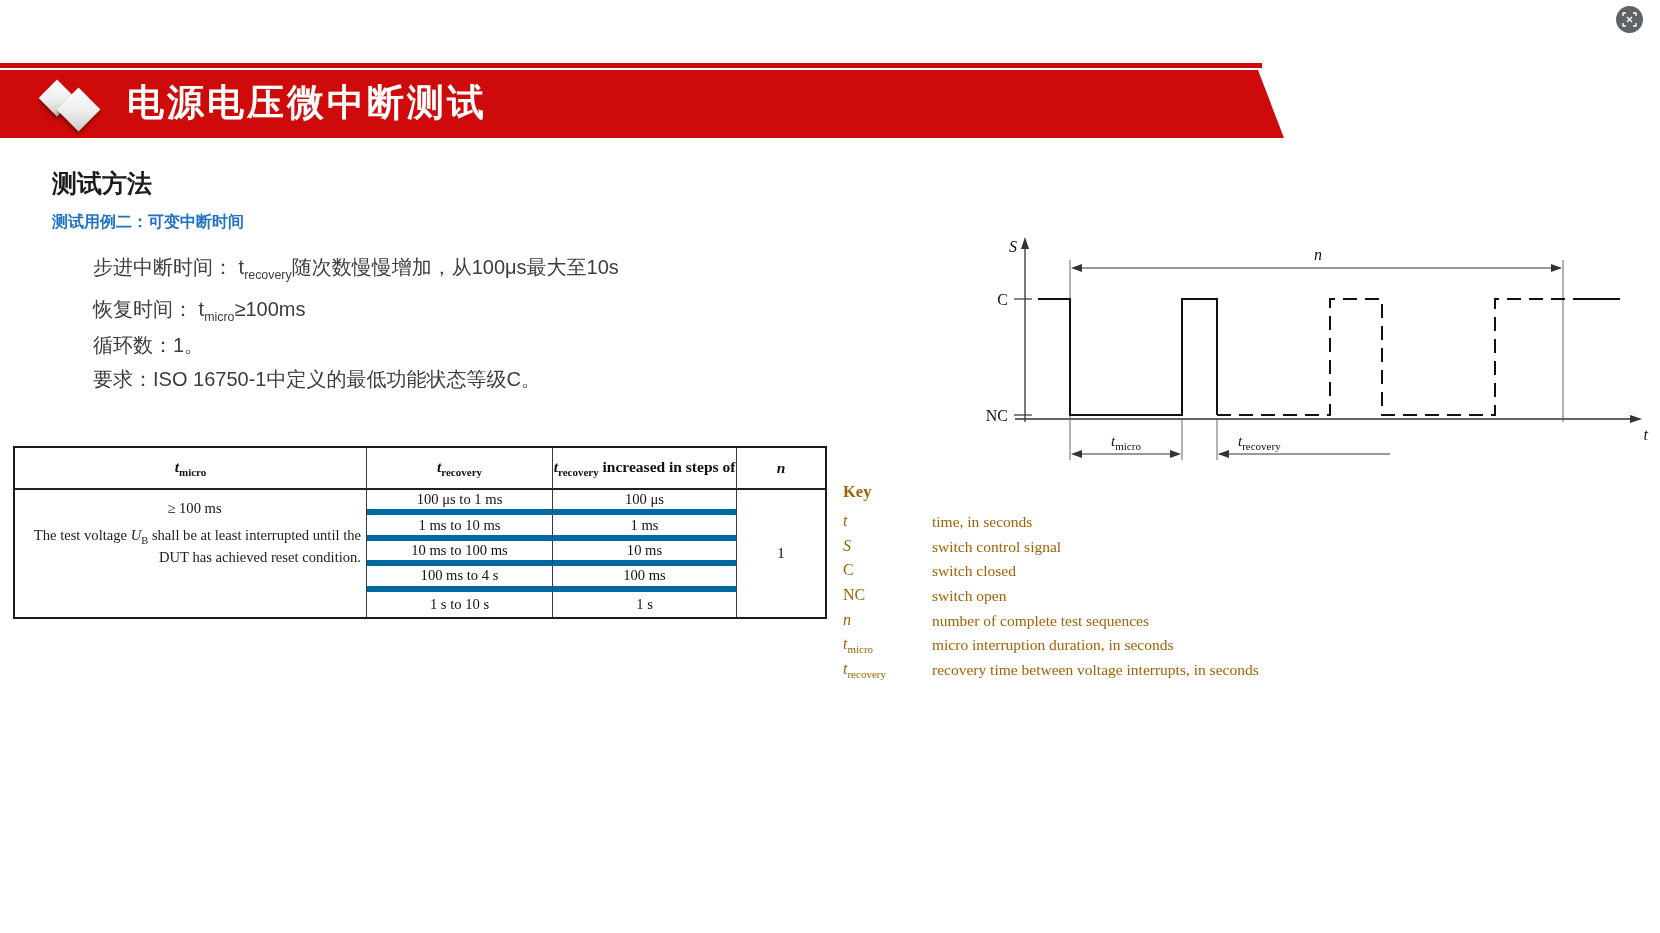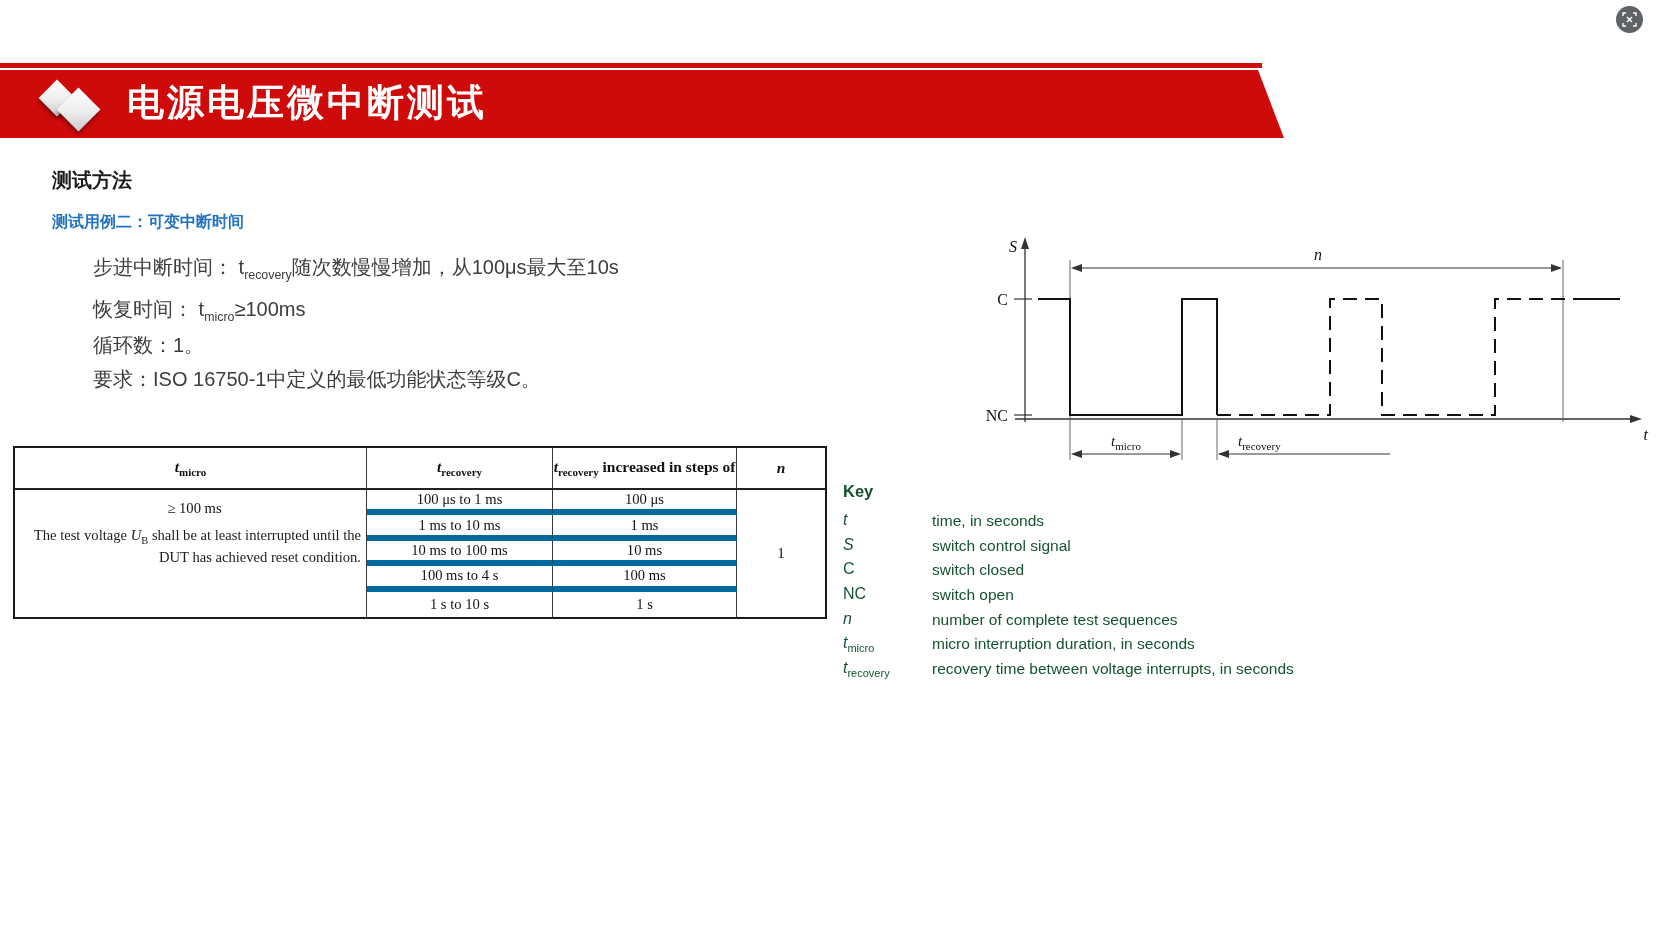--- a/index.html
+++ b/index.html
@@ -17,21 +17,21 @@
   .banner-main  { position:absolute; left:0; top:70px; width:1284px; height:68px; background:#cf0a0a;
                   clip-path:polygon(0 0, 1258px 0, 1284px 68px, 0 68px); }
   .diamond { position:absolute; background:linear-gradient(135deg,#ffffff 0%,#ededed 55%,#c9c9c9 100%);
              transform:rotate(45deg); box-shadow:2px 3px 4px rgba(0,0,0,0.35); }
   .diamond.a { left:44px; top:15px;  width:26px; height:26px; }
   .diamond.b { left:63px; top:24px;  width:31px; height:31px; }
   .banner-title { position:absolute; left:127px; top:50%; transform:translateY(-52%);
                   color:#ffffff; font-size:37px; font-weight:bold; letter-spacing:3px; }
 
   
-  .sec-title  { position:absolute; left:52px; top:167px; font-size:20px; font-weight:bold; color:#1c1c1c; }
+  .sec-title  { position:absolute; left:52px; top:167px; font-size:25px; font-weight:bold; color:#1c1c1c; }
   .case-title { position:absolute; left:52px; top:212px; font-size:16px; font-weight:bold; color:#2173c2; }
   .pline { position:absolute; left:93px; font-size:20px; color:#3d3d3d; white-space:nowrap; }
   .pline sub { font-size:0.62em; }
   .p1 { top:254px; } .p2 { top:296px; } .p3 { top:332px; } .p4 { top:366px; }
 
   
   .iso-table { position:absolute; left:13px; top:446px; width:814px;
                border:2px solid #1a1a1a; display:grid;
                grid-template-columns:352px 186px 184px 1fr;
                grid-template-rows:42px repeat(5, 25.4px);
@@ -54,21 +54,21 @@
            font-size:15px; }
 
   
   .fig-heading { position:absolute; left:843px; top:204px; font-family:"Liberation Serif", serif;
                  font-weight:bold; font-size:17.5px; color:#111; }
   .fig-heading .gap { display:inline-block; width:22px; }
   .wave-svg { position:absolute; left:920px; top:232px; }
 
   
   .key-block { position:absolute; left:843px; top:482px; width:720px;
-               font-family:Liberation Sans, sans-serif; color:#14532d; }
+               font-family:Liberation Serif, serif; color:#a16207; }
   .key-title { font-weight:bold; font-size:16.5px; margin-bottom:8px; }
   .key-row { display:flex; height:24.6px; align-items:center; }
   .key-sym { width:89px; font-size:16px; font-style:italic; }
   .key-sym.roman { font-style:normal; }
   .key-sym sub { font-size:11px; font-style:normal; }
   .key-desc { font-size:15.5px; }
 </style>
 </head>
 <body>
 

